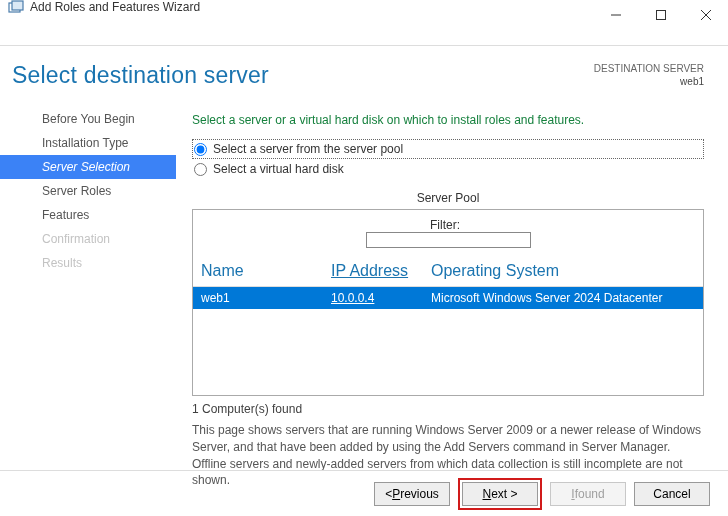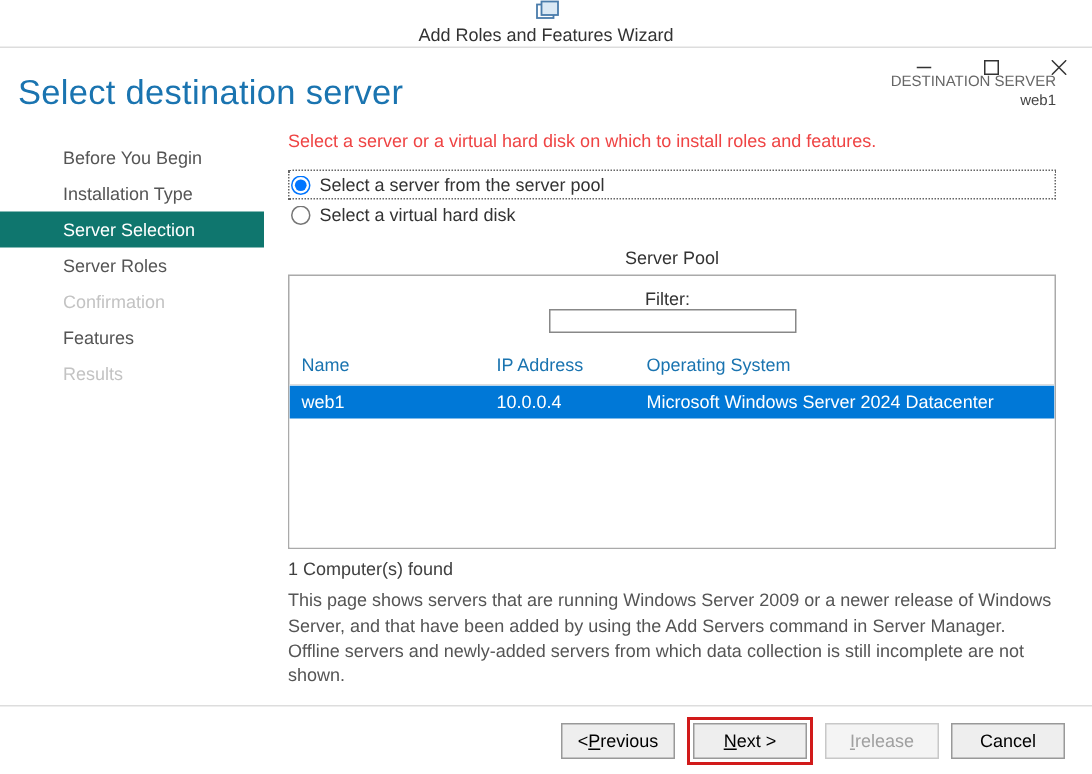--- a/index.html
+++ b/index.html
@@ -1,47 +1,47 @@
 <!DOCTYPE html>
 <html><head>
 <meta charset="utf-8">
 <style>
 * { box-sizing: border-box; margin: 0; padding: 0; }
 body { font-family: "Segoe UI", Arial, sans-serif; font-size: 12px; background: #fff; width: 728px; height: 516px; overflow: hidden; position: relative; }
-.titlebar { height: 32px; display: flex; align-items: center; border-bottom: 1px solid #ddd; flex-direction: column; }
+.titlebar { height: 46px; display: flex; align-items: flex-start; border-bottom: 1px solid #ddd; }
 .titlebar .app-icon { width: 16px; height: 16px; margin: 0 6px 0 8px; display: inline-block; position: relative; }
 .titlebar .app-icon svg { width: 16px; height: 16px; }
 .titlebar .title { font-size: 12px; color: #333; }
 .winctrls { margin-left: auto; display: flex; }
 .winbtn { width: 45px; height: 30px; display: flex; align-items: center; justify-content: center; color: #333; }
 .winbtn svg { width: 10px; height: 10px; }
 .header { padding: 16px 24px 8px 12px; display: flex; align-items: flex-start; }
 .header h1 { font-size: 23px; font-weight: 300; color: #1a74b0; letter-spacing: 0.2px; }
 .dest { margin-left: auto; text-align: right; color: #555; font-size: 10px; line-height: 1.3; }
 .dest .lbl { color: #666; }
 .dest .val { color: #444; }
 .body { display: flex; padding: 4px 0 0 0; }
 .nav { width: 176px; padding: 6px 0 0 0; }
 .nav-item { padding: 5px 10px 5px 42px; font-size: 12px; color: #555; }
-.nav-item.active { background: #0f766e; color: #fff; }
+.nav-item.active { background: #3b82f6; color: #fff; font-style: italic; }
 .nav-item.disabled { color: #c3c3c3; }
 .content { flex: 1; padding: 0 24px 0 16px; font-size: 12px; color: #333; }
-.intro { margin: 0 0 12px 0; color: #ef4444; }
+.intro { margin: 12px 0 12px 0; color: #15803d; }
 .radiorow { display: flex; align-items: center; padding: 3px 2px; }
 .radiorow input { margin-right: 6px; }
 .radiorow.focused { border: 1px dotted #666; padding: 2px 1px; }
 .sp-label { margin: 12px 0 4px 0; color: #333; text-align: center; }
 .sp-box { border: 1px solid #aaa; }
 .filterrow { padding: 8px; display: flex; align-items: center; flex-direction: column; }
 .filterrow label { margin-right: 6px; color: #333; }
 .filterrow input { flex: 1; height: 20px; border: 1px solid #888; padding: 0 4px; font-size: 12px; }
 .grid { }
-.grid-head { display: flex; padding: 6px 8px; color: #1a74b0; font-size: 12px; border-bottom: 1px solid #ddd; }
+.grid-head { display: flex; padding: 6px 8px; color: #1a74b0; font-size: 16px; border-bottom: 1px solid #ddd; }
 .col-name { width: 130px; }
-.col-ip { width: 100px; }
+.col-ip { width: 100px; text-decoration: underline; }
 .col-os { flex: 1; }
 .grid-body { height: 108px; overflow: auto; background: #fff; }
 .grid-row { display: flex; padding: 4px 8px; color: #fff; background: #0078d7; font-size: 12px; }
 .count { margin: 6px 0 6px 0; color: #404040; }
 .desc { color: #555; line-height: 1.4; margin-bottom: 10px; }
 .footer { position: absolute; left: 0; right: 0; bottom: 0; height: 46px; border-top: 1px solid #ddd; display: flex; align-items: center; justify-content: flex-end; padding: 0 18px; gap: 8px; }
 .btn { min-width: 76px; height: 24px; border: 1px solid #999; background: #eee; font-size: 12px; padding: 0 10px; display: inline-flex; align-items: center; justify-content: center; cursor: pointer; }
 .btn.disabled { color: #a0a0a0; border-color: #c8c8c8; background: #f4f4f4; cursor: default; }
 .btn .under { text-decoration: underline; }
 .highlight { border: 2px solid #d11a1a; padding: 2px; }
@@ -84,22 +84,22 @@
     <div class="val">web1</div>
   </div>
 </div>
 
 <div class="body">
   <div class="nav">
     <div class="nav-item">Before You Begin</div>
     <div class="nav-item">Installation Type</div>
     <div class="nav-item active">Server Selection</div>
     <div class="nav-item">Server Roles</div>
+    <div class="nav-item">Features</div>
     <div class="nav-item disabled">Confirmation</div>
-    <div class="nav-item">Features</div>
     <div class="nav-item disabled">Results</div>
   </div>
 
   <div class="content">
     <div class="intro">Select a server or a virtual hard disk on which to install roles and features.</div>
 
     <label class="radiorow focused">
       <input type="radio" name="selmode" checked="" style="">
       <span>Select a server from the server pool</span>
     </label>
@@ -141,16 +141,16 @@
       <span>revious</span>
     </button>
   <span class="highlight">
     <button class="btn">
         <span class="under">N</span>
         <span>ext &gt;</span>
       </button>
   </span>
   <button class="btn disabled">
       <span class="under">I</span>
-      <span>release</span>
+      <span>found</span>
     </button>
   <button class="btn">Cancel</button>
 </div>
 
 </body></html>

